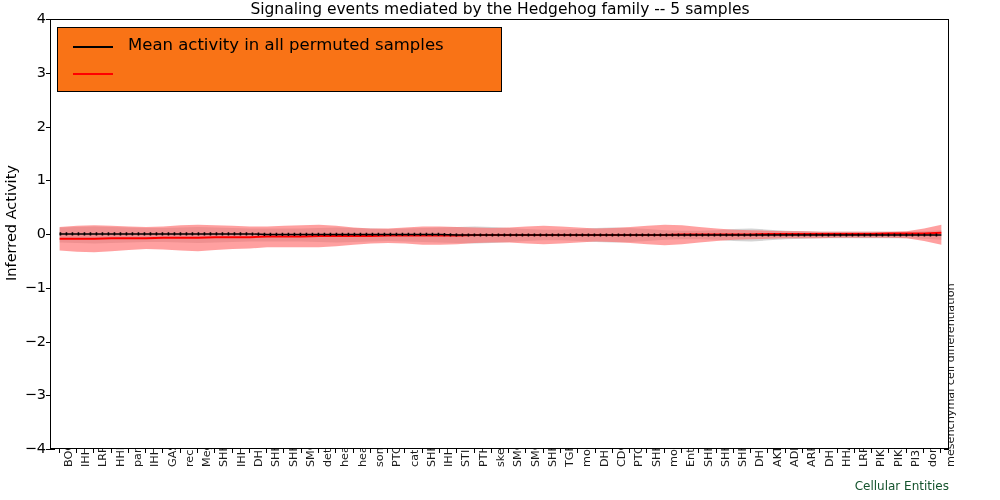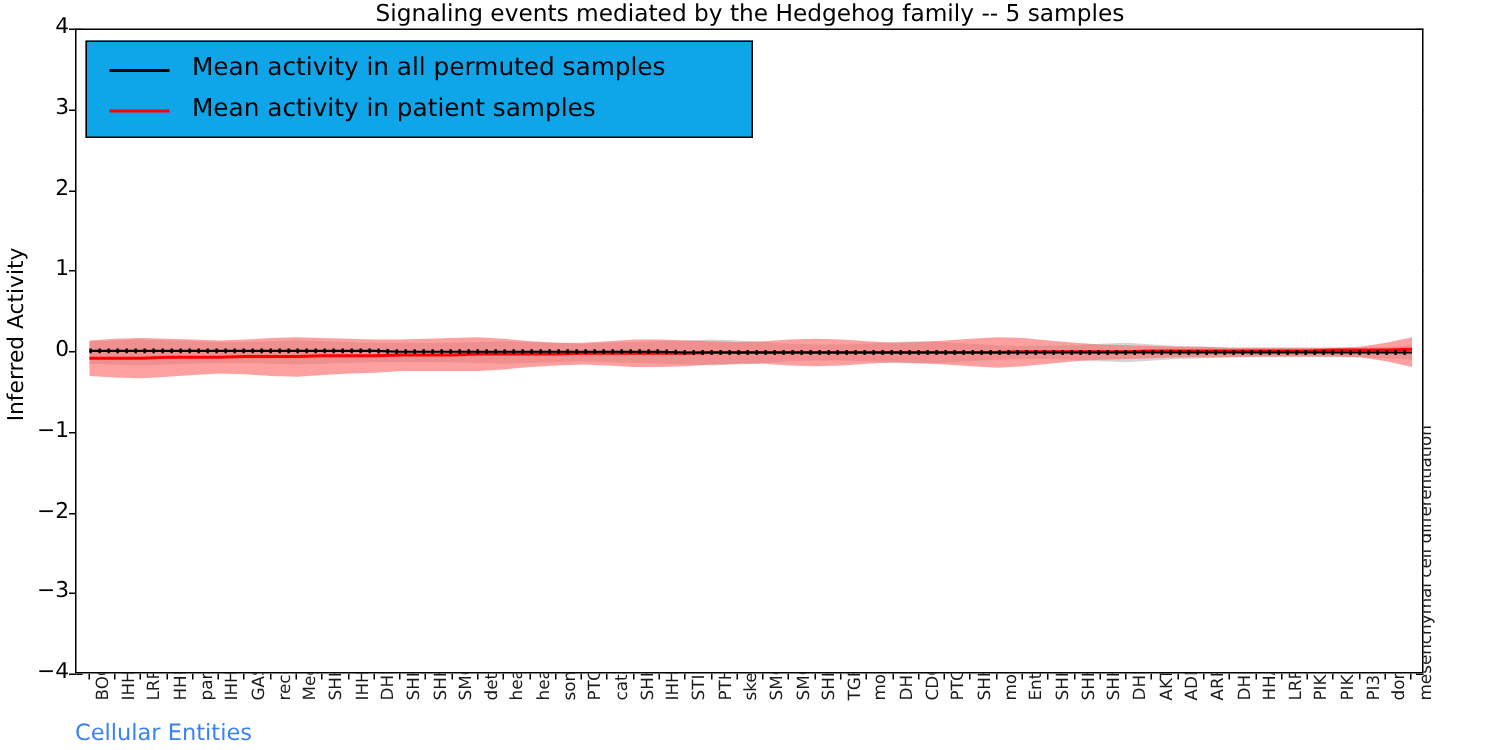--- a/index.html
+++ b/index.html
@@ -76,23 +76,23 @@
   .ytick-mark.inner {
     left: 51px;
     width: 4px;
   }
 
   
   #xlabel {
     position: absolute;
     left: 50px; top: 479px;
     width: 899px;
-    text-align: left;
-    font-size: 15px;
-    color: #3b82f6;
+    text-align: right;
+    font-size: 12px;
+    color: #14532d;
   }
   .xtick-mark {
     position: absolute;
     top: 449px;
     width: 1px; height: 4px;
     background: #000;
   }
   .xtick-label {
     position: absolute;
     top: 455px;
@@ -103,21 +103,21 @@
     transform: rotate(-90deg);
     line-height: 11px;
   }
 
   
   #legend {
     position: absolute;
     left: 57px; top: 27px;
     width: 445px; height: 65px;
     border: 1.3px solid #000;
-    background: #0ea5e9;
+    background: #f97316;
     box-sizing: border-box;
     z-index: 5;
   }
   .legend-row {
     position: absolute;
     left: 0;
     height: 26px;
     width: 100%;
   }
   .legend-row.r0 { top: 6px; }
@@ -300,17 +300,16 @@
       </svg>
   </div>
 
   <div id="legend">
     <div class="legend-row r0">
       <div class="legend-swatch" style="background: rgb(0, 0, 0);"></div>
       <div class="legend-text">Mean activity in all permuted samples</div>
     </div>
     <div class="legend-row r1">
       <div class="legend-swatch" style="background: rgb(255, 0, 0);"></div>
-      <div class="legend-text">Mean activity in patient samples</div>
     </div>
   </div>
 
 </div>
 
 </body></html>

